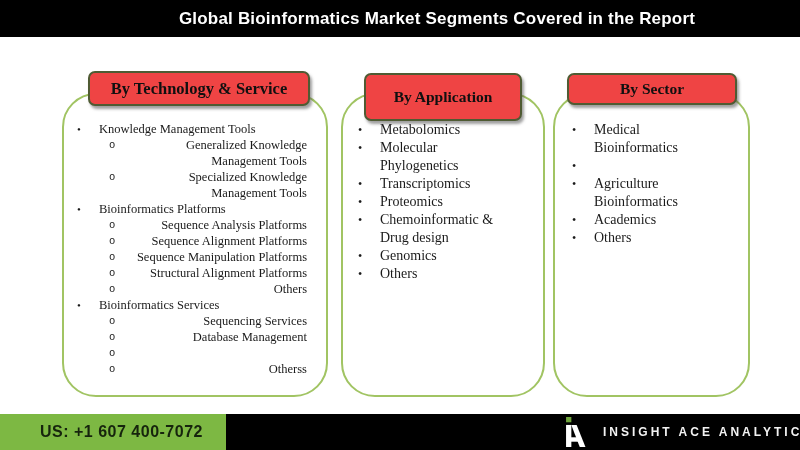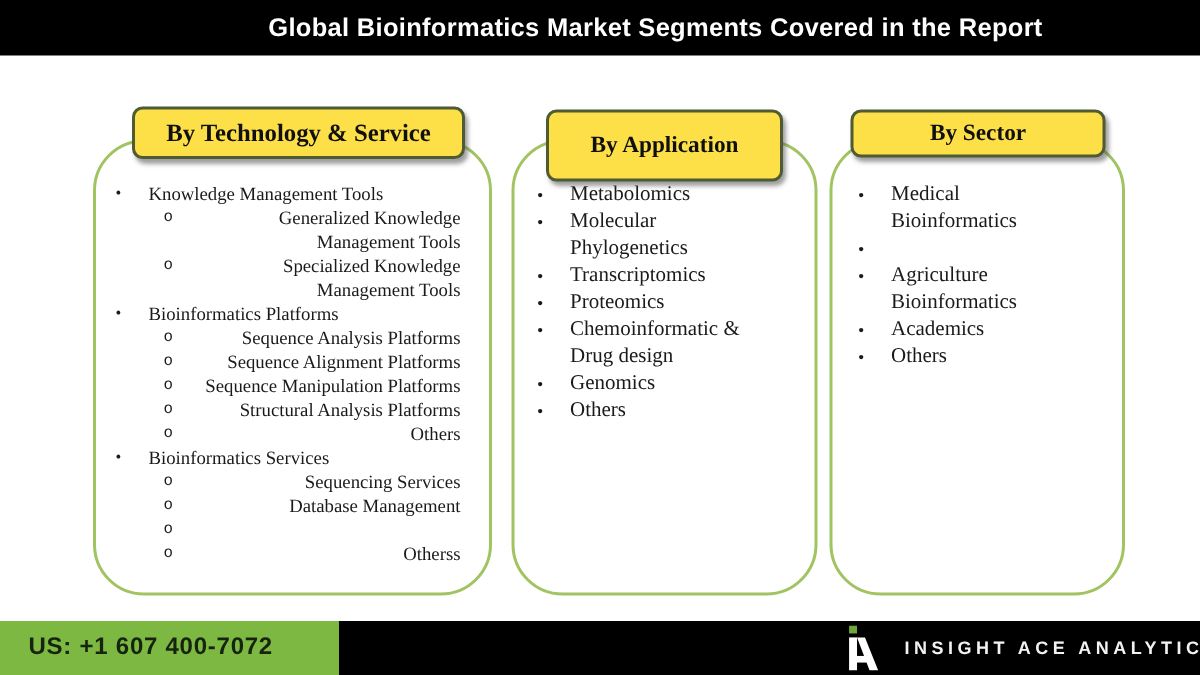--- a/index.html
+++ b/index.html
@@ -22,21 +22,21 @@
   .card{
     position:absolute;top:93px;height:304px;background:#ffffff;
     border:2px solid #A1C463;border-radius:34px;box-sizing:border-box;
   }
   .card.c1{left:62px;width:266px;}
   .card.c2{left:341px;width:204px;}
   .card.c3{left:553px;width:197px;}
   
   .header-box{
     position:absolute;box-sizing:border-box;z-index:3;
-    background:#fde047;border:2px solid #4F5B33;border-radius:7px;
+    background:#ef4444;border:2px solid #4F5B33;border-radius:7px;
     box-shadow:2px 3px 3px rgba(80,80,80,0.55);
     display:flex;align-items:center;justify-content:center;
     font-weight:bold;color:#101010;
   }
   .header-box.h1{left:88px;top:71px;width:222px;height:35px;font-size:16.5px;}
   .header-box.h2{left:364px;top:73px;width:158px;height:48px;font-size:15.5px;}
   .header-box.h3{left:567px;top:73px;width:170px;height:32px;font-size:15.5px;}
   
   ul.seg-list{list-style:none;margin:0;padding:26px 0 0 0;color:#1a1a1a;}
   .c1 ul.seg-list{font-size:12.5px;line-height:16px;}
@@ -50,21 +50,21 @@
   .c2 .lvl1 .marker{width:22px;margin-left:15px;font-size:12px;}
   .c2 .lvl1 .txt{width:126px;}
   .c3 .lvl1 .marker{width:22px;margin-left:17px;font-size:12px;}
   .c3 .lvl1 .txt{width:118px;}
   
   .footer{
     position:absolute;left:0;top:414px;width:800px;height:36px;background:#000000;
   }
   .footer-green{
     position:absolute;left:0;top:0;width:226px;height:36px;background:#7DB843;
-    display:flex;align-items:center;box-sizing:border-box;padding-left:19px;
+    display:flex;align-items:center;box-sizing:border-box;padding-left:40px;
   }
   .footer-phone{
     font-family:"Liberation Sans",sans-serif;font-weight:bold;
     font-size:16px;color:#16240D;letter-spacing:0.5px;
   }
   .brand{
     position:absolute;left:561px;top:3px;display:flex;align-items:center;
   }
   .brand .logo{display:block;}
   .brand .brand-name{
@@ -114,21 +114,21 @@
       <li class="lvl2">
         <span class="marker">o</span>
         <span class="txt">Sequence Alignment Platforms</span>
       </li>
       <li class="lvl2">
         <span class="marker">o</span>
         <span class="txt">Sequence Manipulation Platforms</span>
       </li>
       <li class="lvl2">
         <span class="marker">o</span>
-        <span class="txt">Structural Analysis Platforms</span>
+        <span class="txt">Structural Alignment Platforms</span>
       </li>
       <li class="lvl2">
         <span class="marker">o</span>
         <span class="txt">Others</span>
       </li>
       <li class="lvl1">
         <span class="marker">•</span>
         <span class="txt">Bioinformatics Services</span>
       </li>
       <li class="lvl2">

